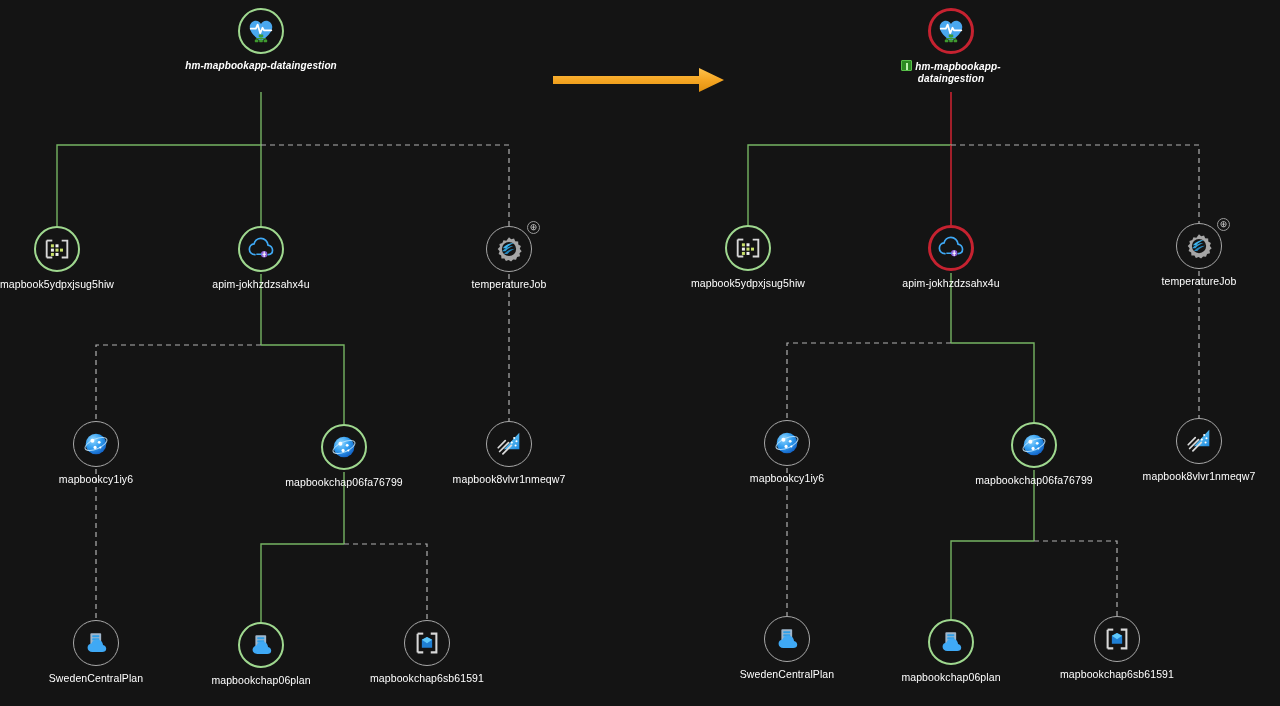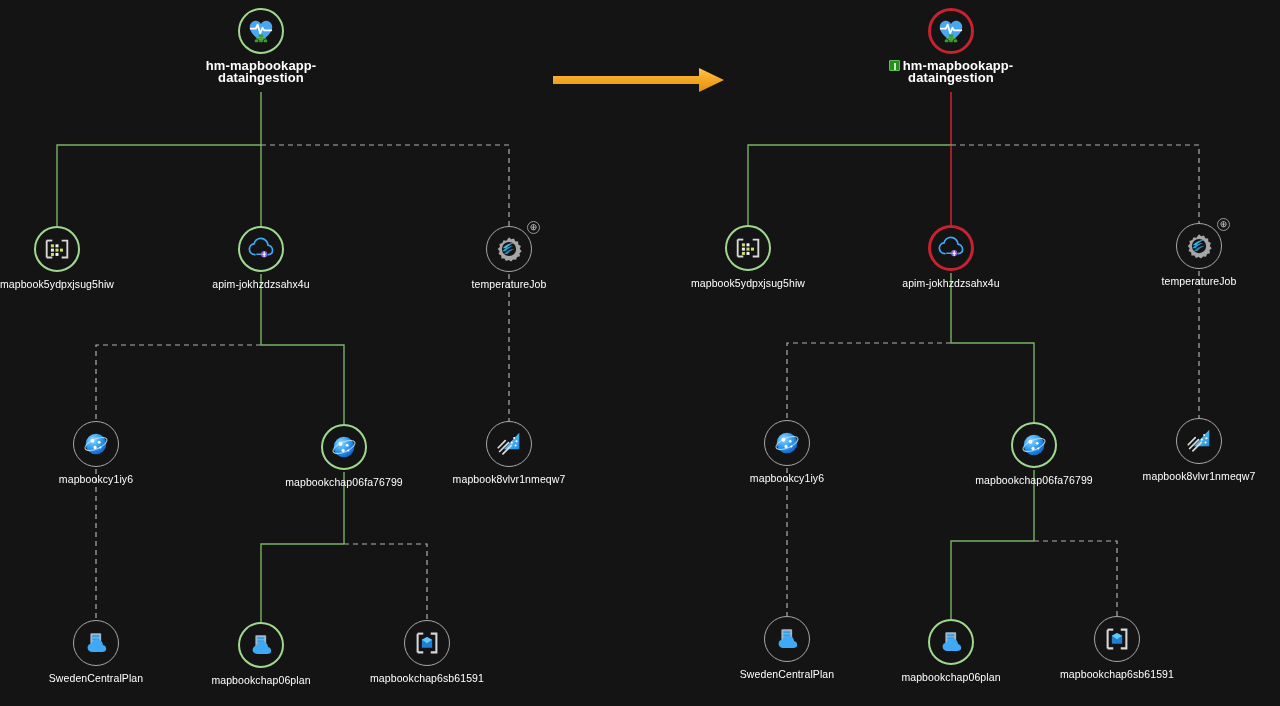--- a/index.html
+++ b/index.html
@@ -57,21 +57,21 @@
     display: block;
   }
   .node-label {
     margin-top: 6px;
     font-size: 10.5px;
     line-height: 12px;
     color: #ffffff;
     letter-spacing: 0.1px;
     white-space: nowrap;
   }
-  .node-label.bold { font-weight: bold; font-size: 13px; white-space: normal; }
+  .node-label.bold { font-weight: bold; font-size: 10px; white-space: normal; font-style: italic; }
   .badge-plus {
     position: absolute;
     right: -9px;
     top: -6px;
     width: 13px;
     height: 13px;
     border-radius: 50%;
     border: 1px solid #9a9a9a;
     background: #141414;
     color: #c9c9c9;

